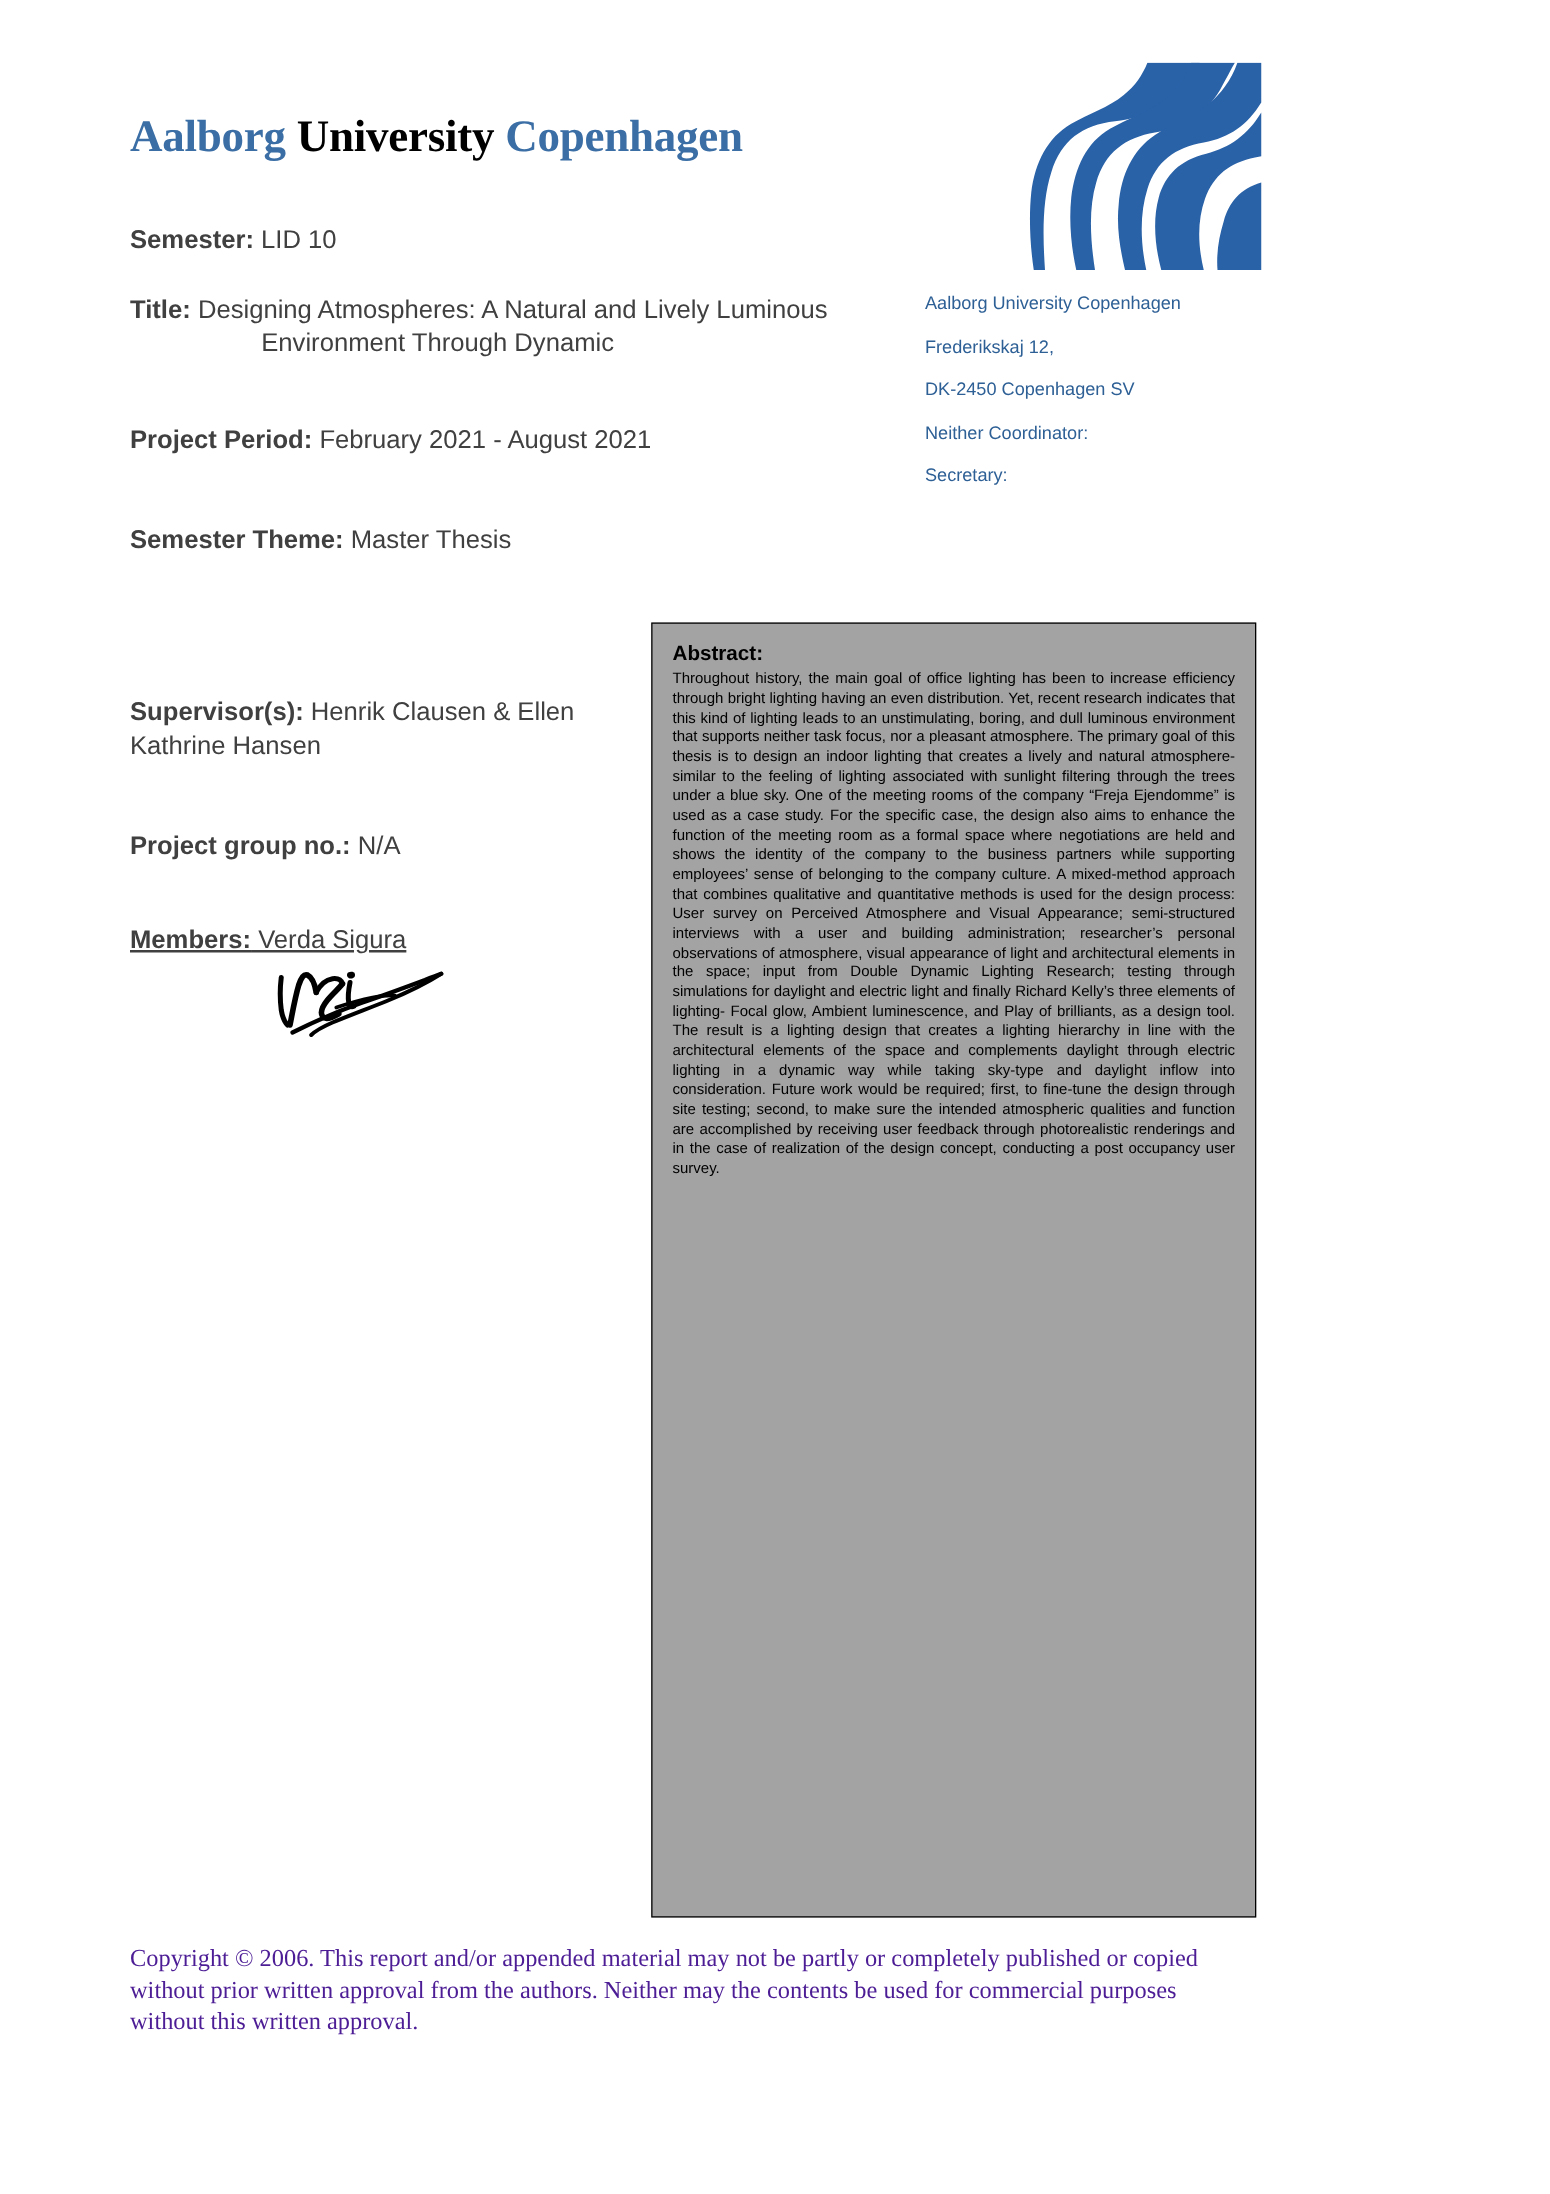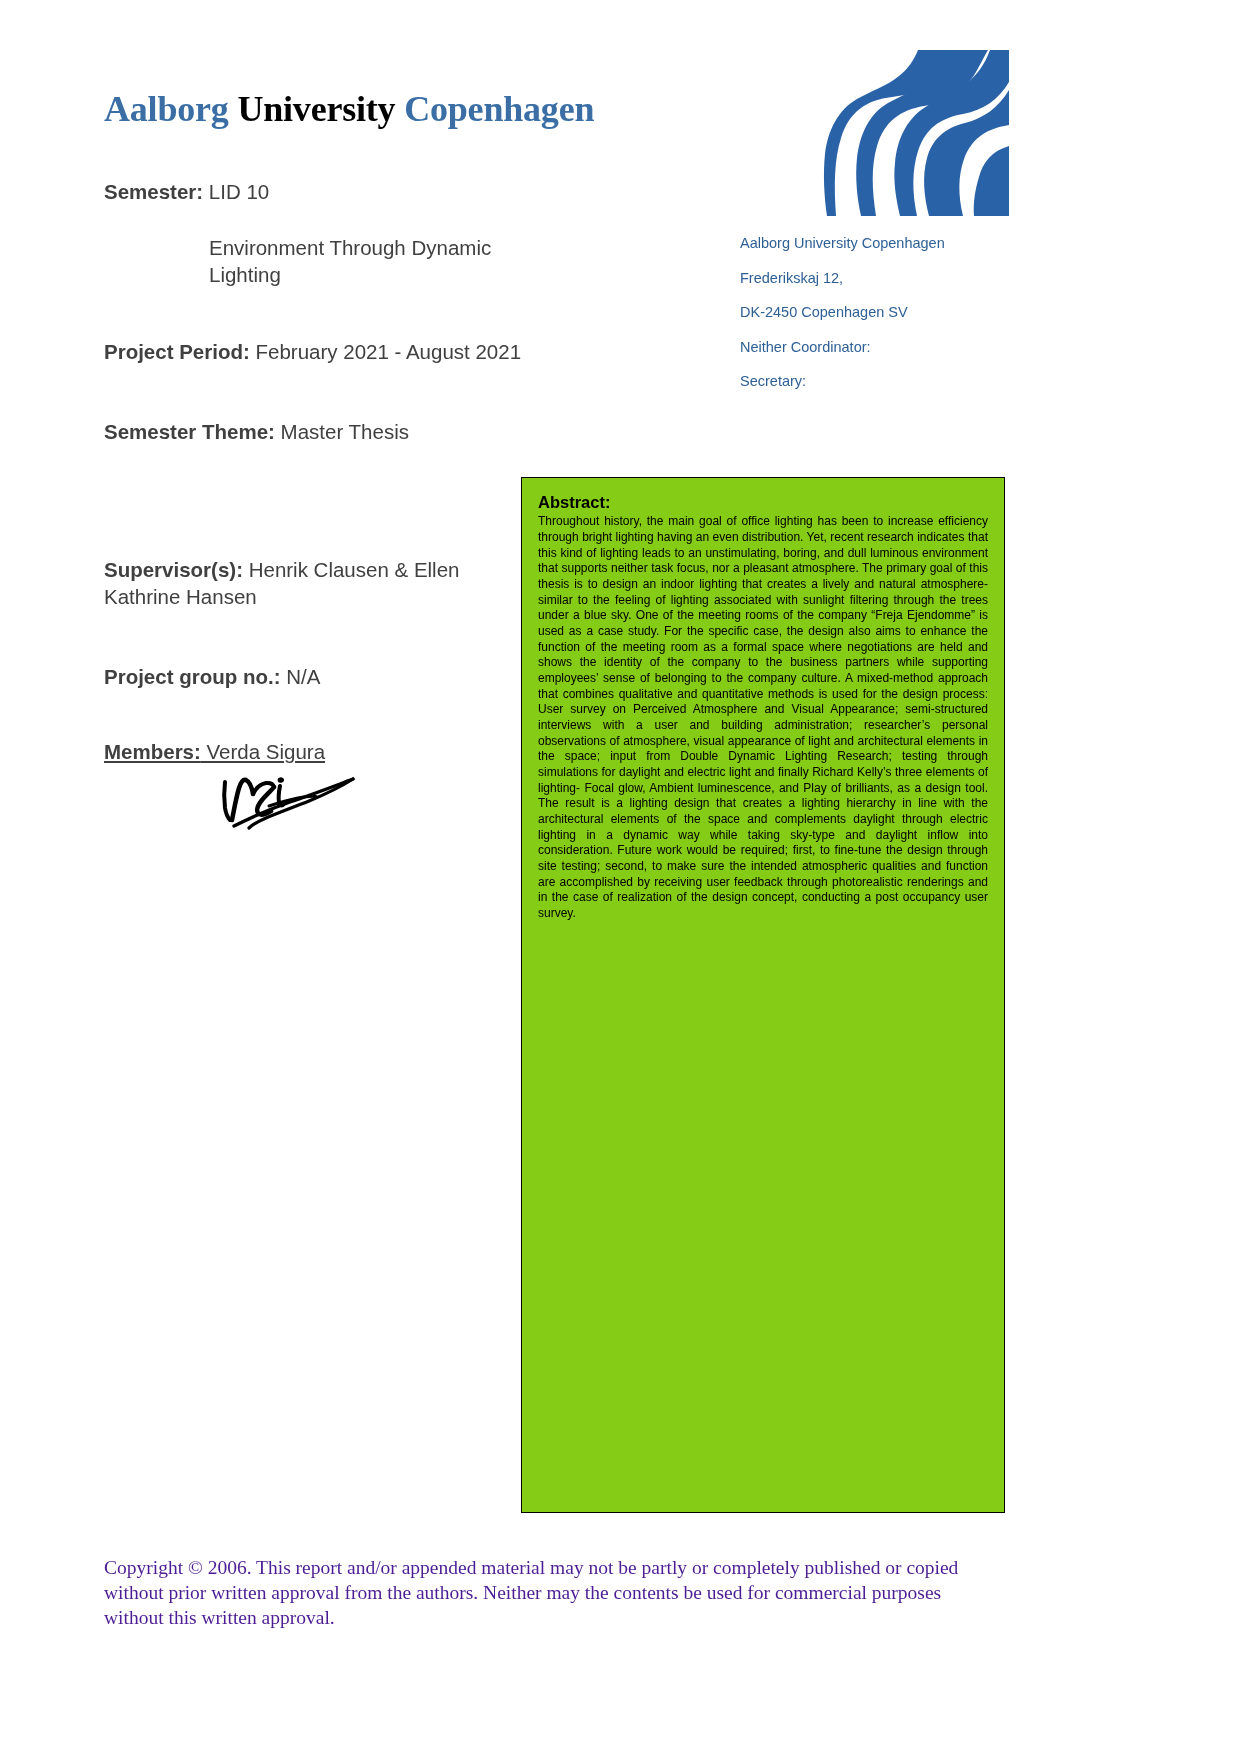--- a/index.html
+++ b/index.html
@@ -100,26 +100,26 @@
   .address .addr-line {
     display: block;
     margin-bottom: 20px;
     white-space: nowrap;
   }
 
   
   .abstract-box {
     position: absolute;
     left: 521px;
-    top: 477px;
+    top: 498px;
     width: 484px;
     height: 1036px;
     border: 1.6px solid #000000;
     box-sizing: border-box;
-    background: #84cc16;
+    background: #a3a3a3;
   }
   .abstract-inner {
     padding: 14px 16px 10px 16px;
   }
   .abstract-label {
     font-weight: bold;
     font-size: 16.5px;
     line-height: 1.30;
     display: block;
     margin-bottom: 1px;
@@ -169,22 +169,22 @@
     </svg>
   </div>
 
   <div class="meta">
 
     <div class="meta-row row-semester">
       <span class="lbl">Semester:</span><span class="val"> LID 10</span>
     </div>
 
     <div class="meta-row row-title">
+      <span class="title-line1"><span class="lbl">Title:</span><span class="val"> Designing Atmospheres: A Natural and Lively Luminous</span></span>
       <span class="title-line2 val">Environment Through Dynamic</span>
-      <span class="title-line3 val">Lighting</span>
     </div>
 
     <div class="meta-row row-period">
       <span class="lbl">Project Period:</span><span class="val"> February 2021 - August 2021</span>
     </div>
 
     <div class="meta-row row-theme">
       <span class="lbl">Semester Theme:</span><span class="val"> Master Thesis</span>
     </div>
 

